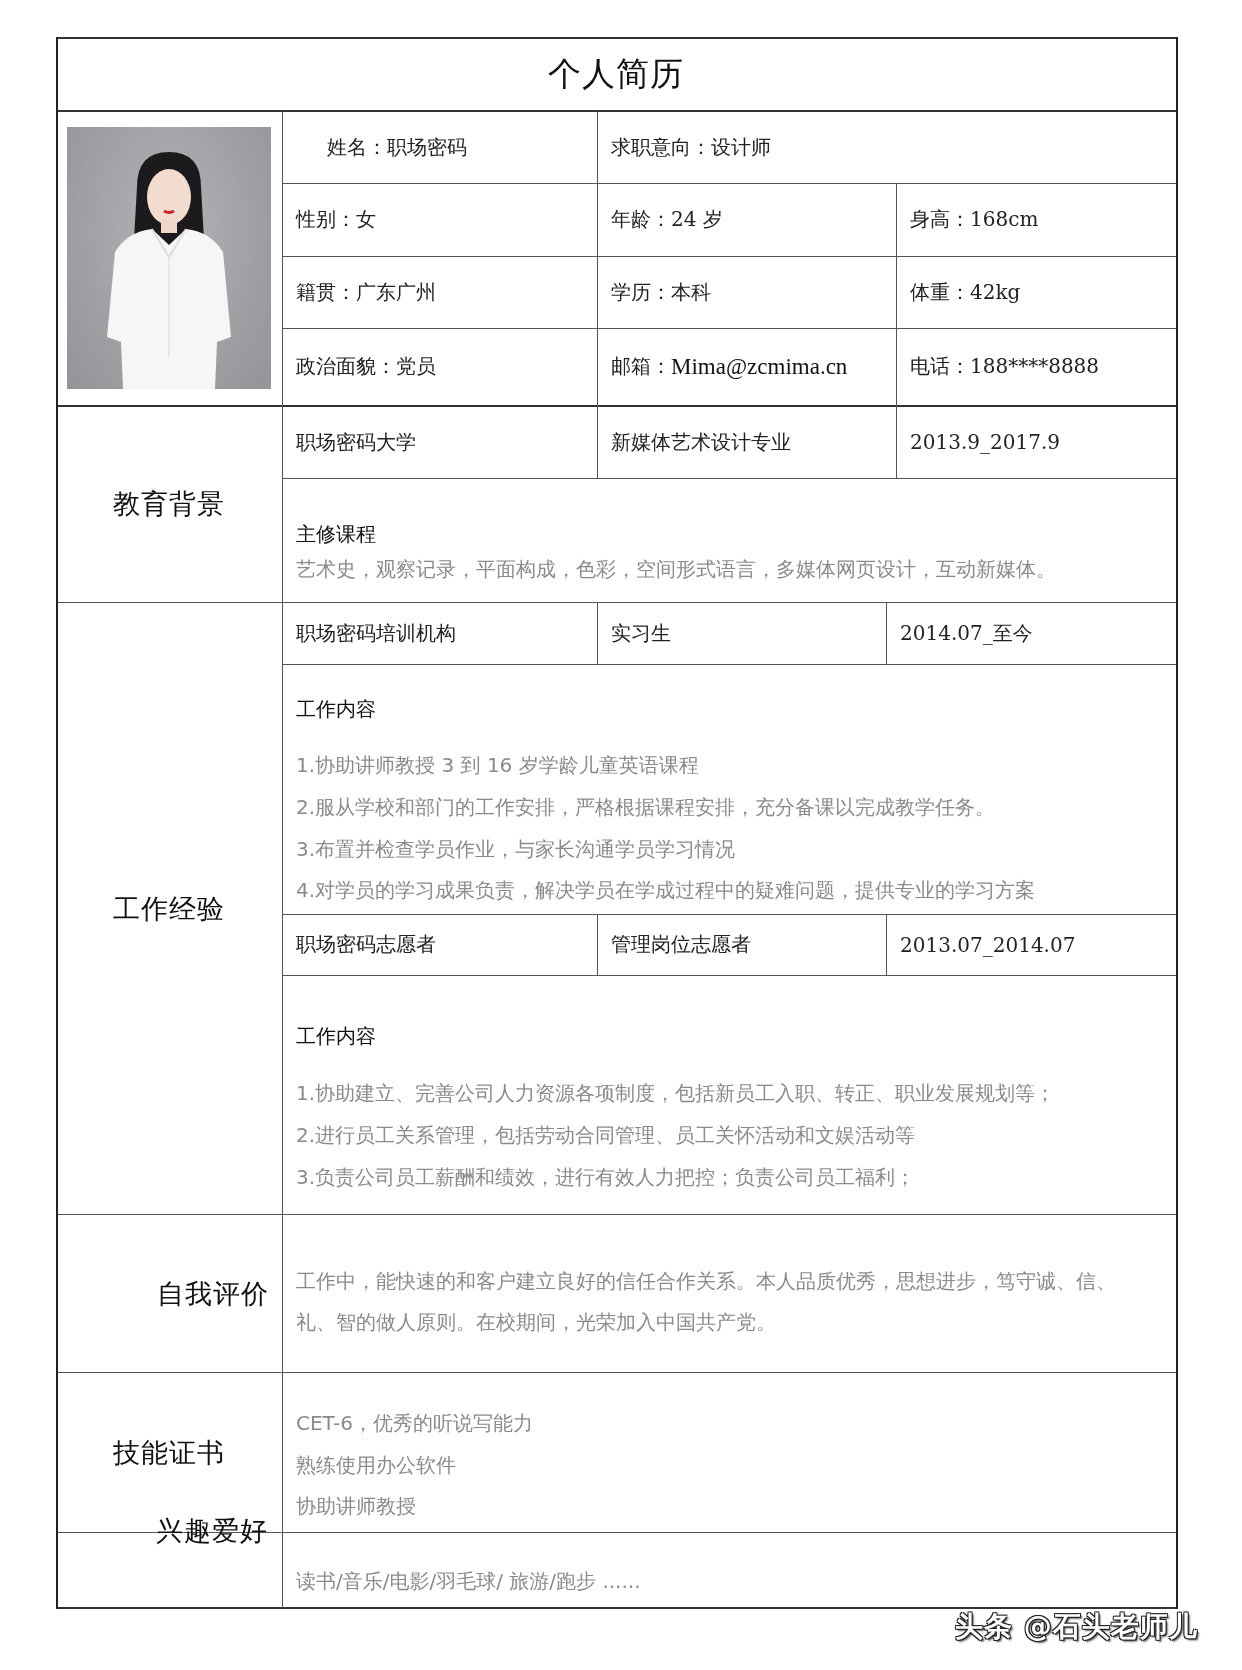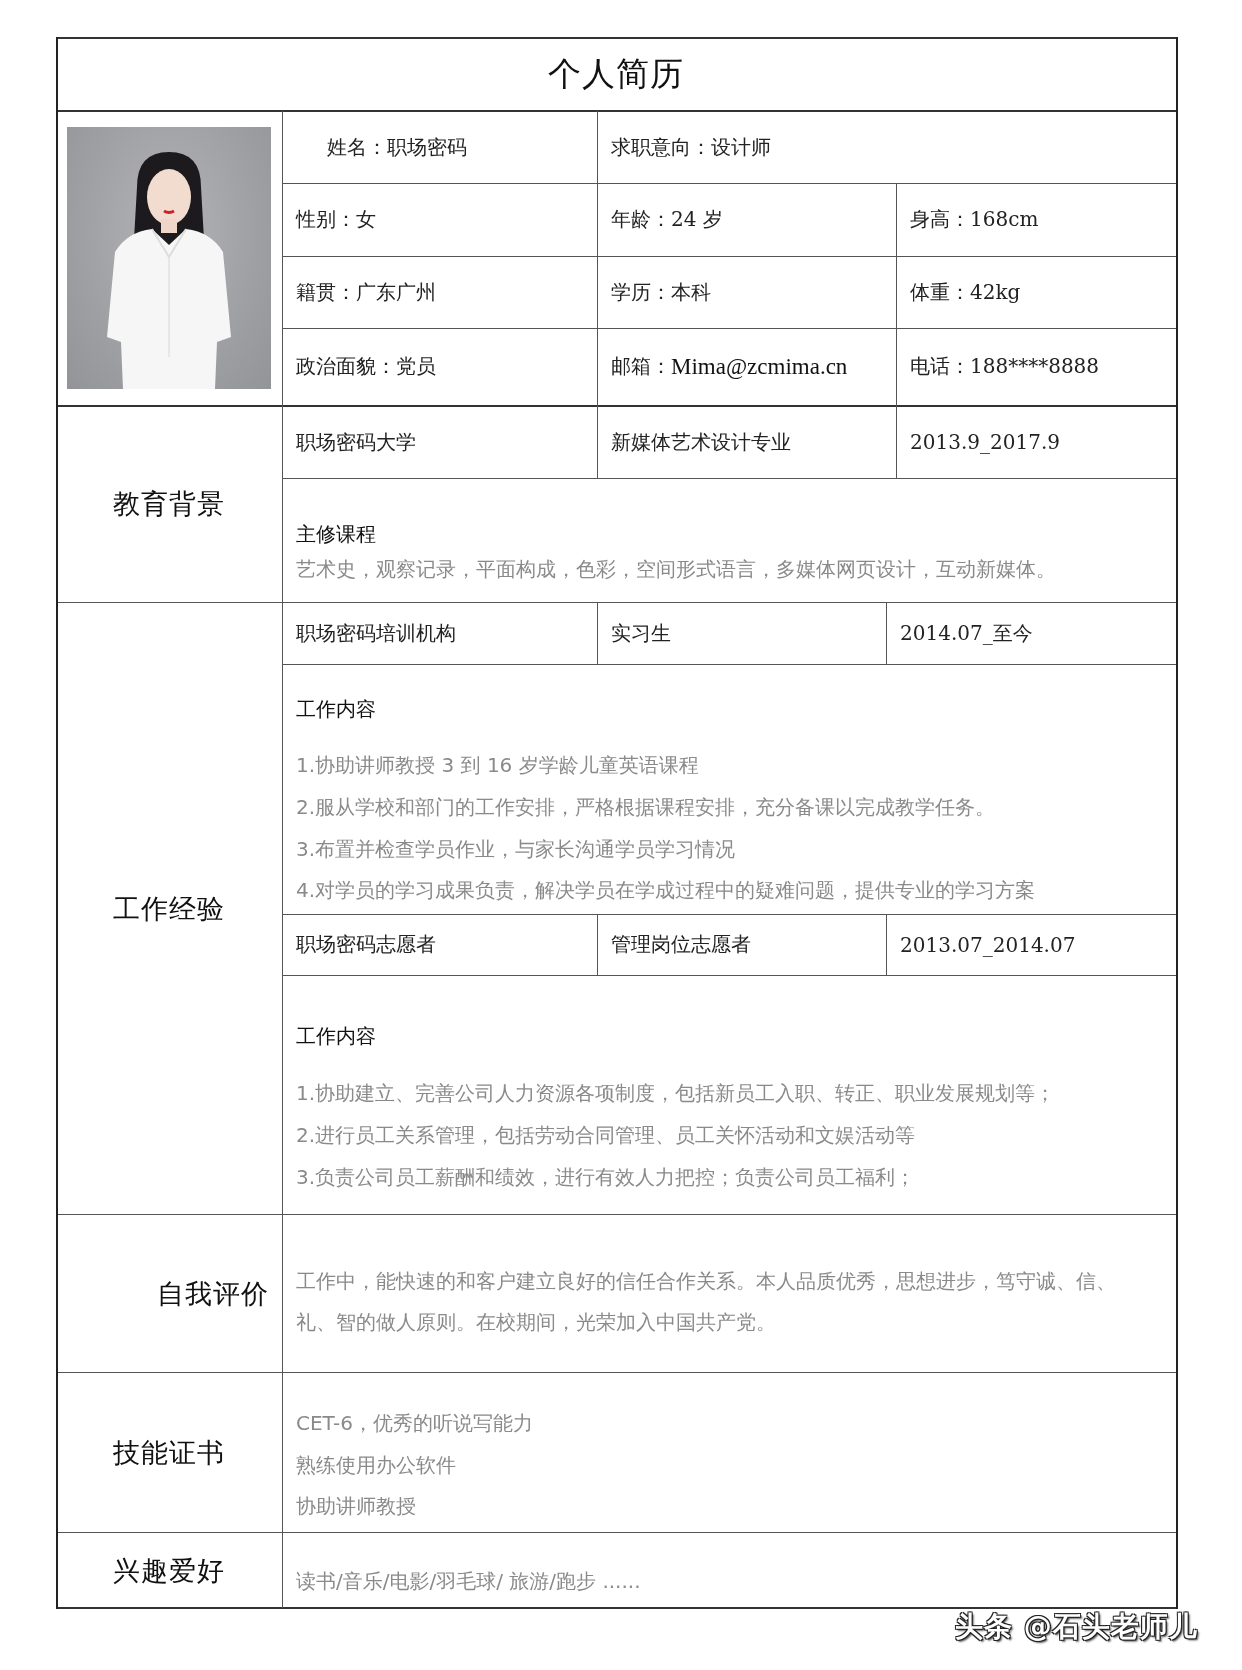--- a/index.html
+++ b/index.html
@@ -112,16 +112,16 @@
 
 <div class="section-label" style="top:1215px;height:157px;margin-left:44px;">自我评价</div>
 <div class="bodytext" style="top:1268px;">工作中，能快速的和客户建立良好的信任合作关系。本人品质优秀，思想进步，笃守诚、信、</div>
 <div class="bodytext" style="top:1309px;">礼、智的做人原则。在校期间，光荣加入中国共产党。</div>
 
 <div class="section-label" style="top:1373px;height:159px;">技能证书</div>
 <div class="bodytext" style="top:1410px;">CET-6，优秀的听说写能力</div>
 <div class="bodytext" style="top:1452px;">熟练使用办公软件</div>
 <div class="bodytext" style="top:1493px;">协助讲师教授</div>
 
-<div class="section-label" style="top:1533px;height:75px;">兴趣爱好</div>
+<div class="section-label" style="top:1493px;height:75px;padding-left:43px;">兴趣爱好</div>
 <div class="bodytext" style="top:1568px;">读书/音乐/电影/羽毛球/ 旅游/跑步 ......</div>
 
 <div class="watermark">头条 @石头老师儿</div>
 
 </body></html>

